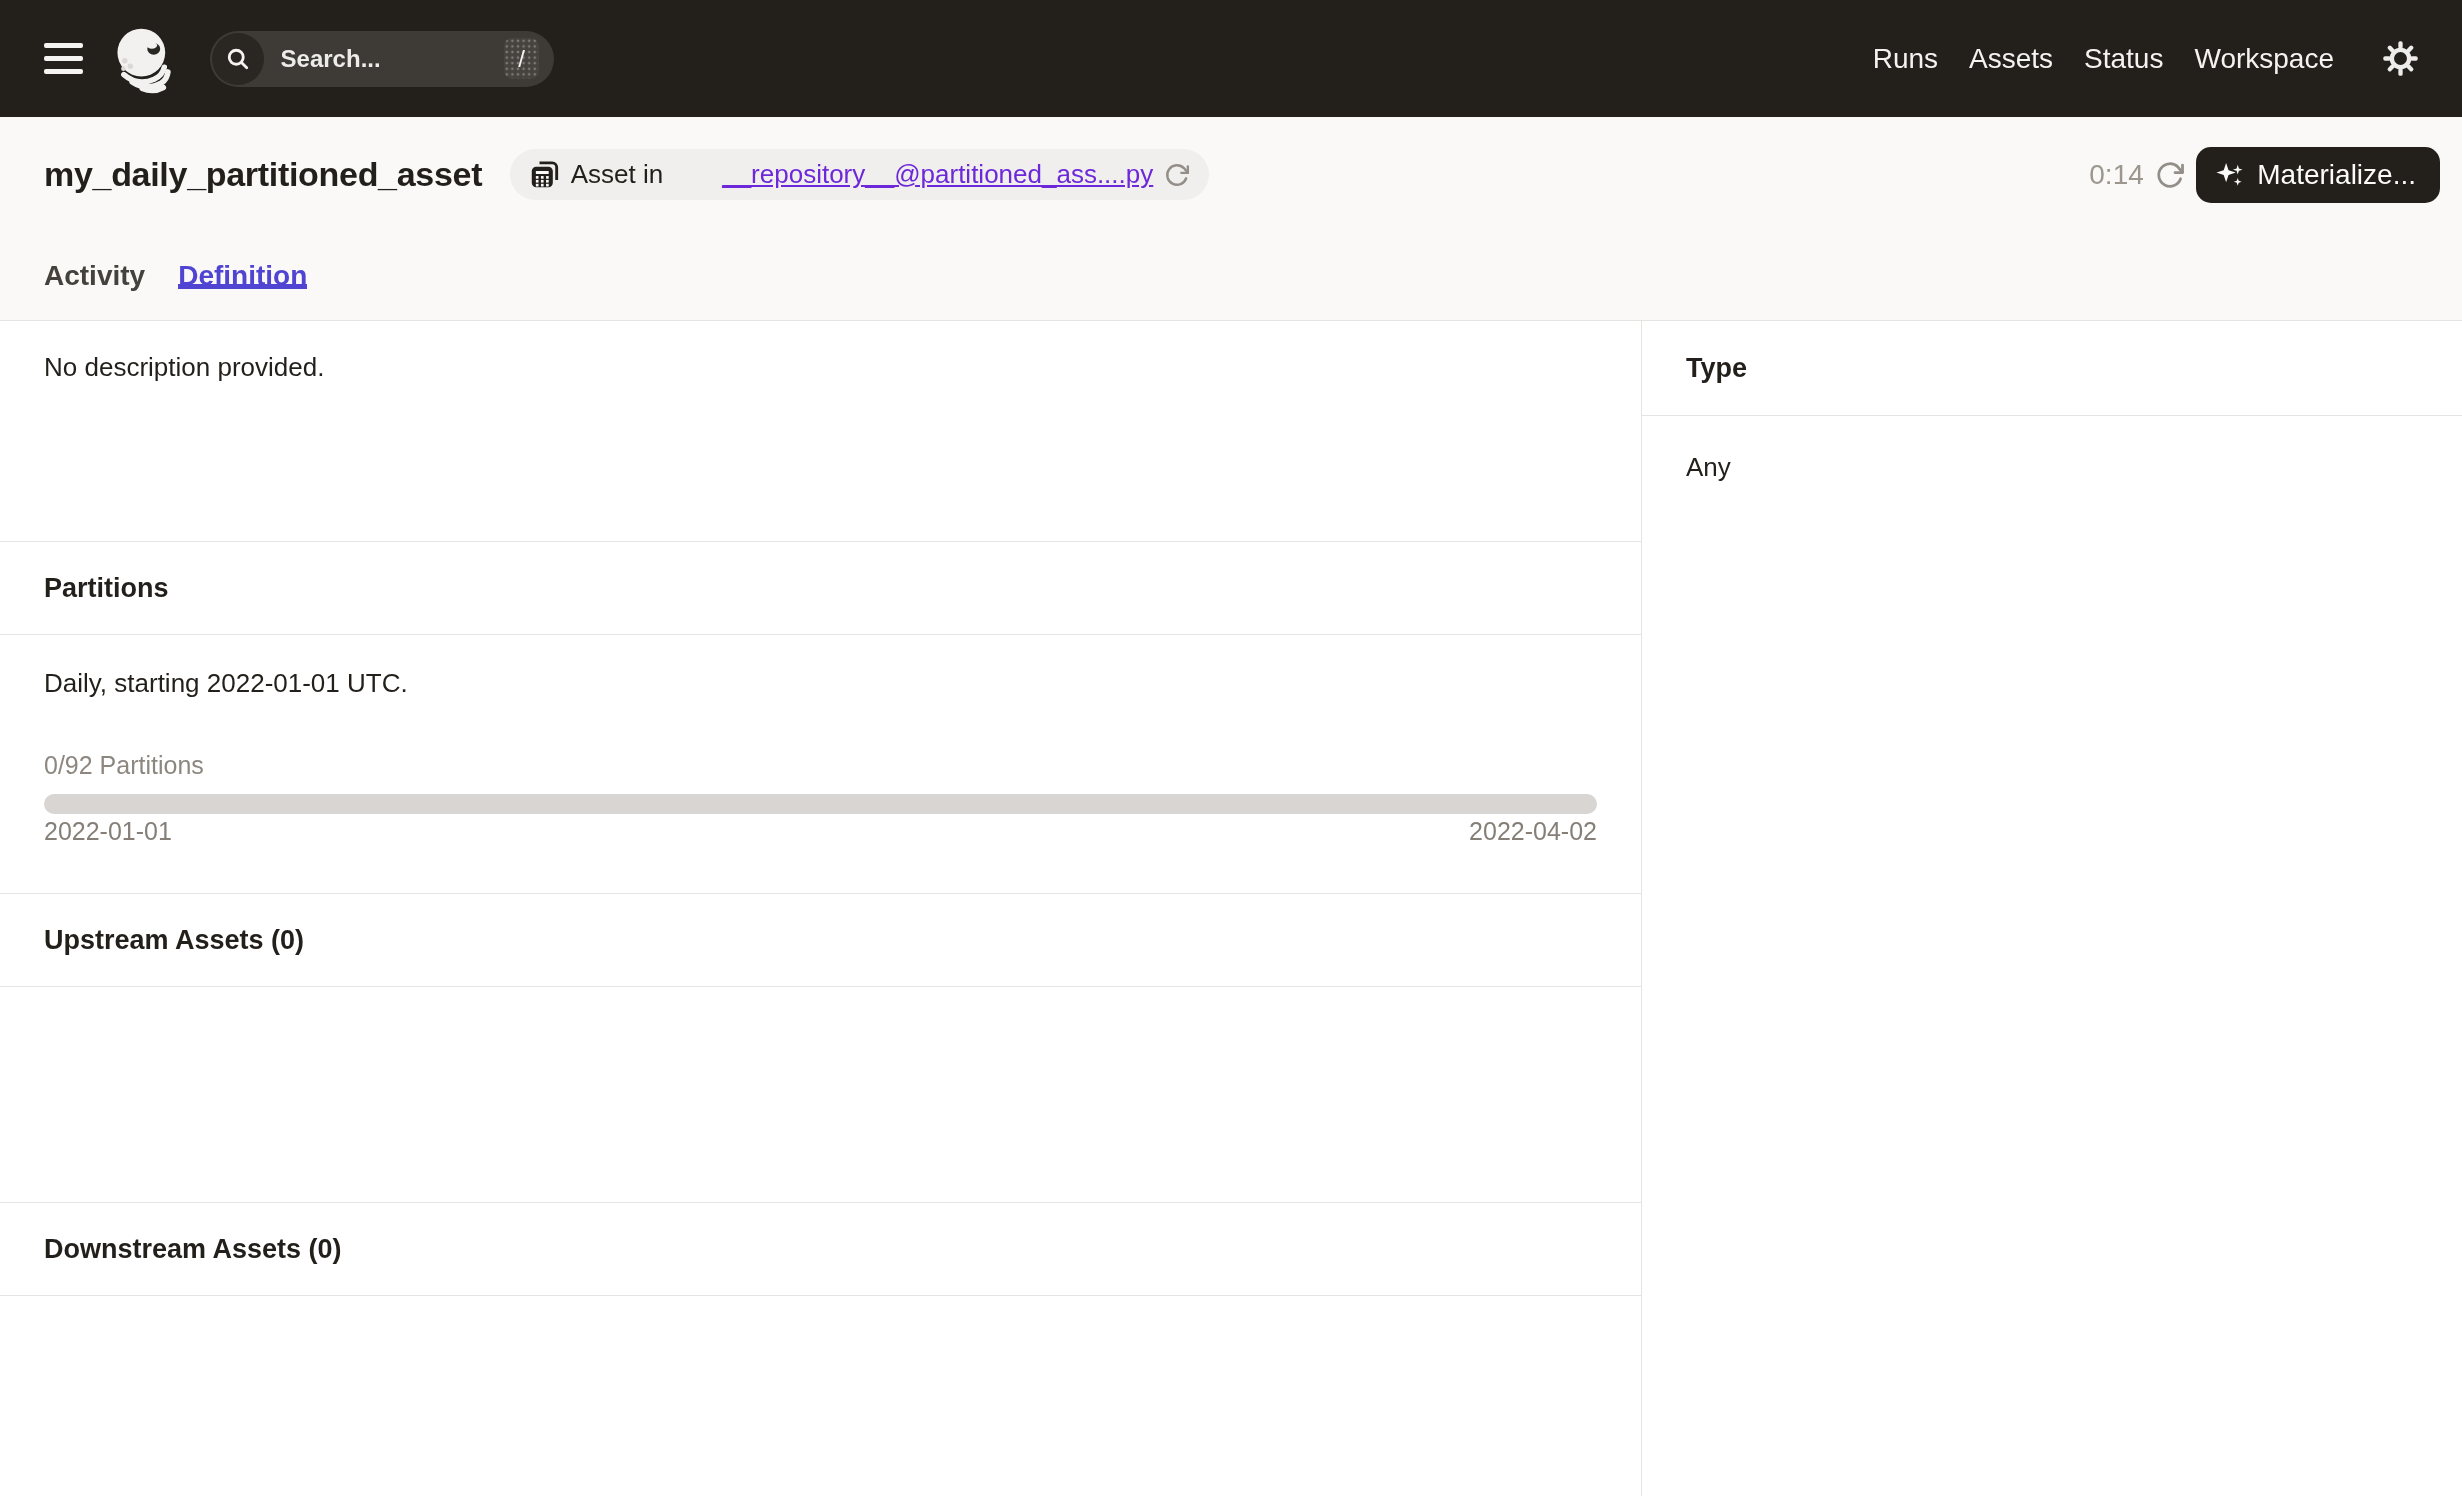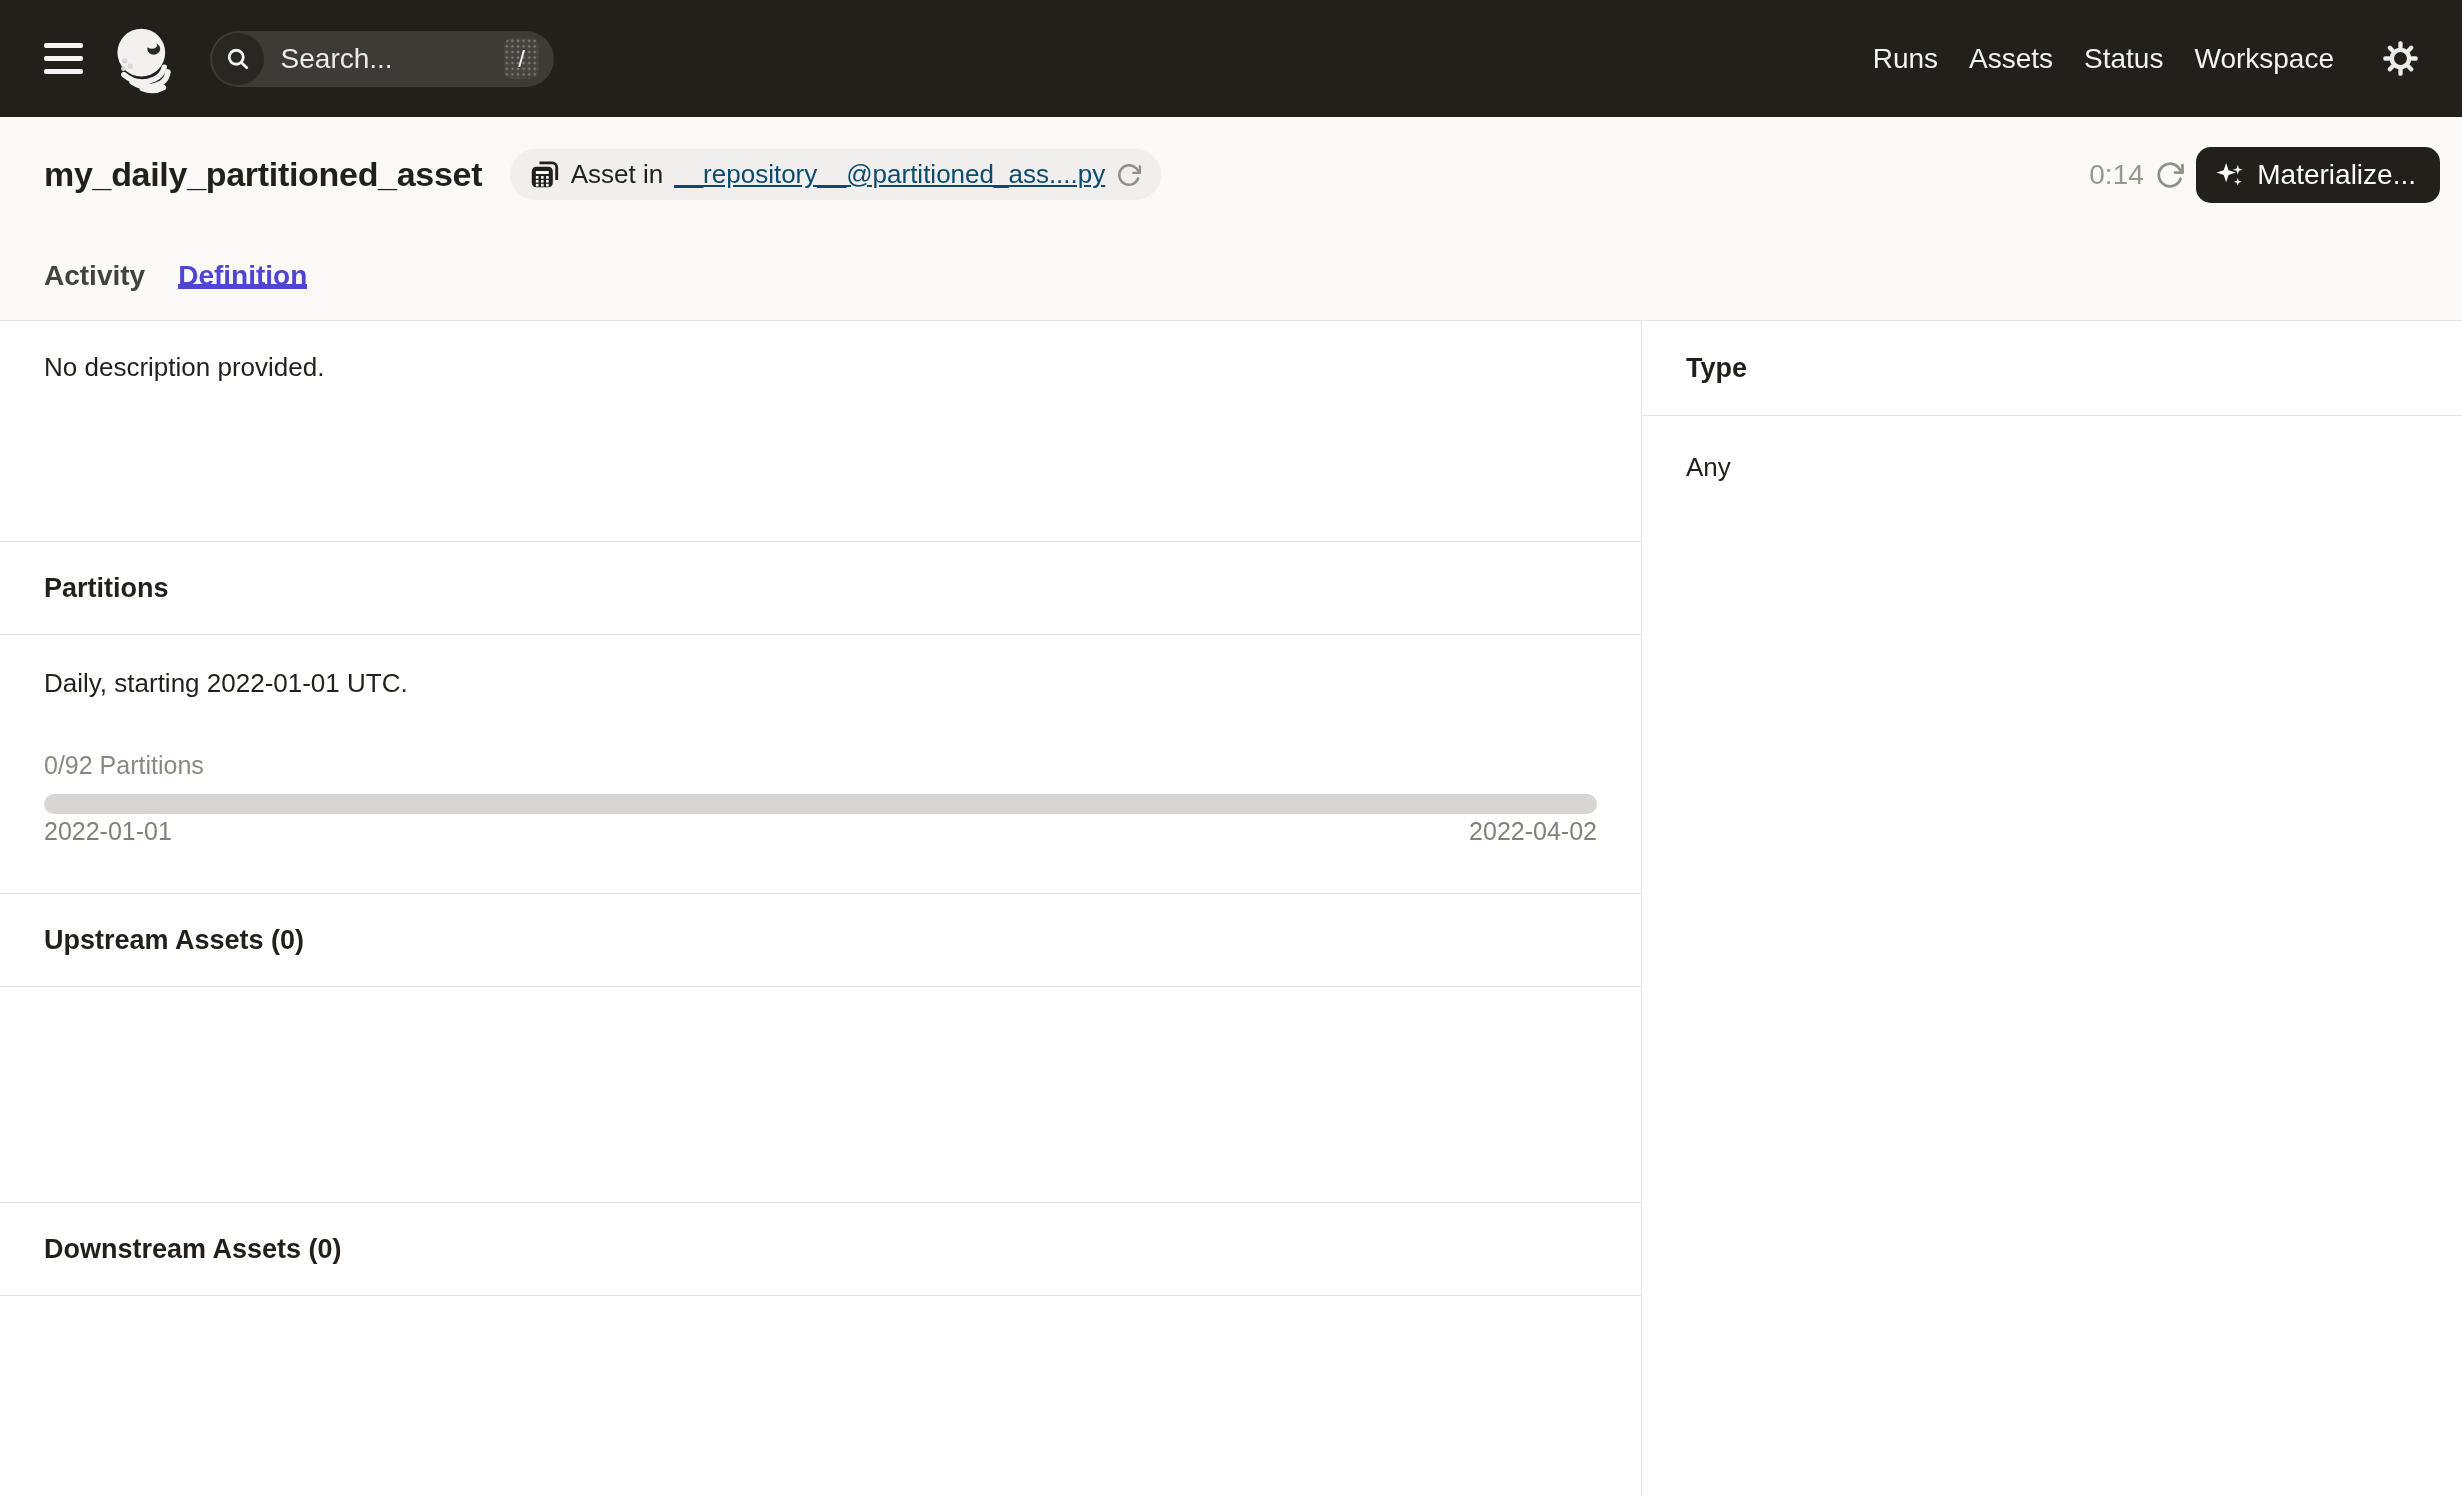--- a/index.html
+++ b/index.html
@@ -16,21 +16,21 @@
   .hamburger { width: 39px; height: 31px; display: flex; flex-direction: column; justify-content: space-between; cursor: pointer; background: none; border: none; flex: none; }
   .hamburger span { display: block; height: 4.6px; border-radius: 1.9px; background: #F5F4F2; }
   .logo { margin-left: 28px; flex: none; display: flex; align-items: center; }
   .search {
     margin-left: 31px; width: 344px; height: 56px; border-radius: 28px;
     background: #3E3A36; display: flex; align-items: center; flex: none;
   }
   .search-circle { width: 52px; height: 52px; margin-left: 1.9px; border-radius: 50%; background: #2A2622; display: flex; align-items: center; justify-content: center; flex: none; }
   .search input {
     flex: 1; min-width: 0; margin-left: 16.7px; background: transparent; border: none; outline: none;
-    font-family: inherit; font-size: 28px; color: #fde047;
+    font-family: inherit; font-size: 24px; color: #fde047; font-weight: bold;
   }
   .search input::placeholder { color: #EDECEA; opacity: 1; }
   .slash-key {
     flex: none; width: 35px; height: 41px; margin-right: 15px; border-radius: 8.3px;
     background-color: #46423D;
     background-image: radial-gradient(rgba(255,255,255,0.30) 1.4px, transparent 1.5px);
     background-size: 5.6px 5.6px;
     color: #F5F4F2; font-size: 24px; display: flex; align-items: center; justify-content: center;
   }
   .topnav { margin-left: auto; display: flex; align-items: center; gap: 31px; }
@@ -41,21 +41,21 @@
   .titlebar {
     height: 115px; background: #FAF9F7;
     display: flex; align-items: center; padding: 0 22px 0 44px;
   }
   .page-title { font-size: 34px; font-weight: 700; color: #231F1B; letter-spacing: -0.3px; }
   .asset-badge {
     margin-left: 28px; height: 51px; border-radius: 26px; background: #F0EFED;
     display: flex; align-items: center; padding: 0 18.5px; gap: 11px;
   }
   .asset-badge .prefix { font-size: 26px; color: #231F1B; }
-  .asset-badge a { font-size: 26px; color: #0c4a6e; text-decoration: underline; cursor: pointer; }
+  .asset-badge a { font-size: 26px; color: #6d28d9; text-decoration: underline; cursor: pointer; margin-left: 48px; }
   .icon-btn { background: none; border: none; cursor: pointer; display: flex; align-items: center; padding: 0; }
   .title-right { margin-left: auto; display: flex; align-items: center; gap: 11px; }
   .timer { font-size: 28px; color: #9C968F; }
   .materialize-btn {
     height: 56px; border-radius: 15px; background: #231F1B; border: none; cursor: pointer;
     display: flex; align-items: center; gap: 12px; padding: 0 24px 0 18.5px;
     color: #FCFBFA; font-family: inherit; font-size: 28px; font-weight: 500;
   }
 
   

